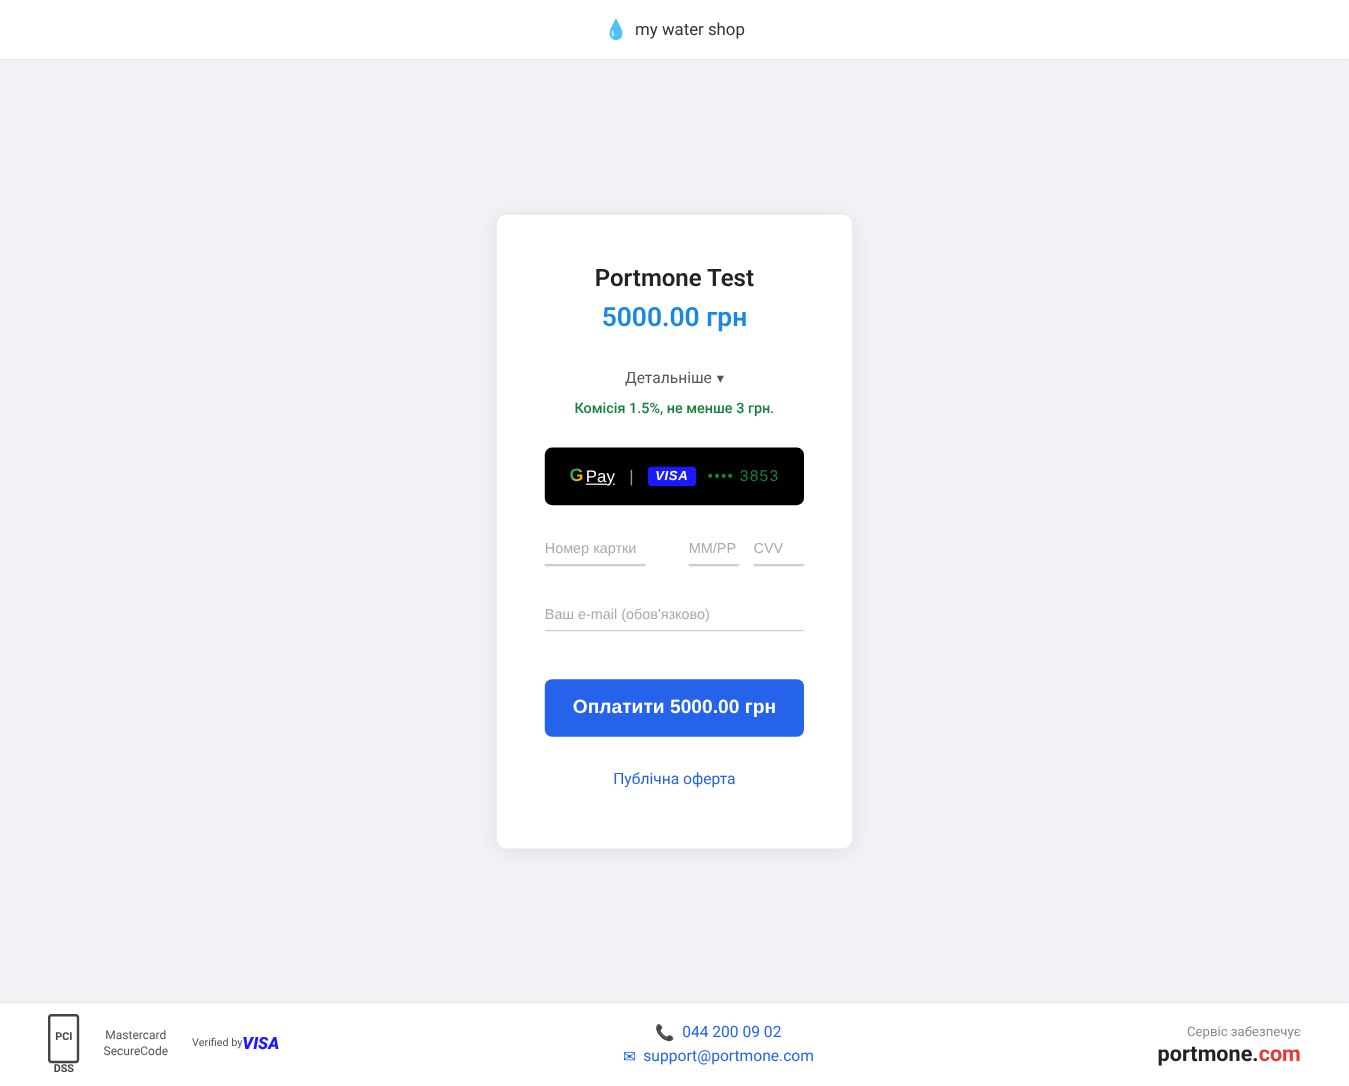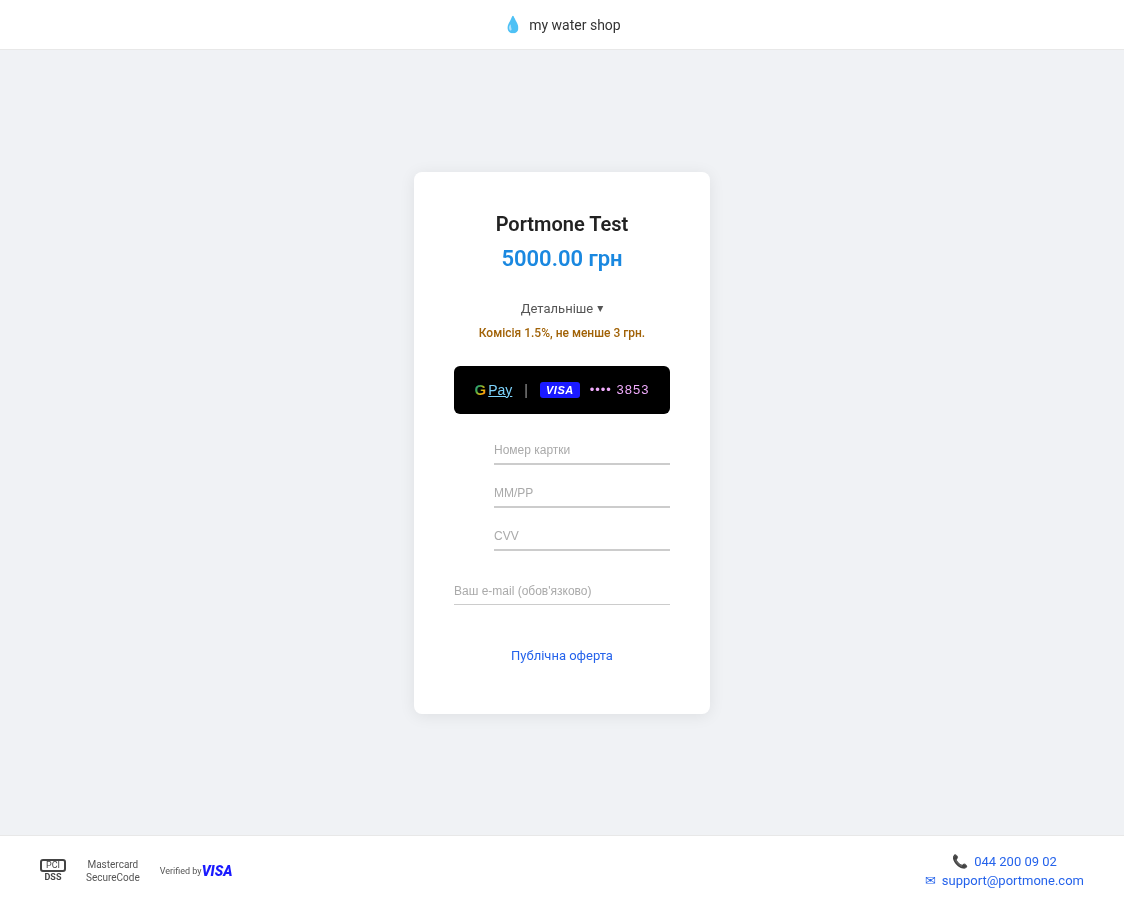--- a/index.html
+++ b/index.html
@@ -77,21 +77,21 @@
       margin-top: 30px;
     }
     .chevron-icon {
       font-size: 12px;
       color: #555;
     }
 
     .commission-text {
       text-align: center;
       font-size: 12px;
-      color: #a16207;
+      color: #15803d;
       font-weight: 500;
       margin-bottom: 26px;
     }
 
     
     .gpay-button {
       width: 100%;
       background: #000;
       border: none;
       border-radius: 6px;
@@ -113,37 +113,37 @@
     }
     .gpay-g {
       font-weight: 700;
       font-size: 15px;
       background: linear-gradient(to bottom right, #4285F4, #34A853, #FBBC05, #EA4335);
       -webkit-background-clip: text;
       -webkit-text-fill-color: transparent;
       background-clip: text;
     }
     .gpay-pay {
-      color: #7dd3fc;
+      color: #ffffff;
       font-size: 14px;
       font-weight: 500;
       text-decoration: underline;
     }
     .visa-badge {
       background: #1a1aff;
       color: #fff;
       font-size: 11px;
       font-weight: 900;
       font-style: italic;
       padding: 2px 6px;
       border-radius: 3px;
       letter-spacing: 0.5px;
     }
     .card-dots {
-      color: #f0abfc;
+      color: #15803d;
       font-size: 13px;
       letter-spacing: 1px;
     }
     .divider-line {
       height: 1px;
       background: #ccc;
       margin: 0 0 4px 0;
     }
     .field-input {
       width: 100%;
@@ -155,24 +155,23 @@
       padding: 4px 0 6px;
       background: transparent;
     }
     .field-input::placeholder {
       color: #aaa;
       font-size: 12px;
     }
 
     .card-number-row {
       display: flex;
-      align-items: flex-end;
+      align-items: flex-start;
       gap: 12px;
       margin-bottom: 24px;
-      flex-direction: column;
     }
     .card-number-field {
       flex: 2;
     }
     .expiry-field {
       flex: 1;
       margin-left: 24px;
     }
     .cvv-field {
       flex: 1;
@@ -222,23 +221,23 @@
       gap: 20px;
     }
     .pci-dss {
       display: flex;
       align-items: center;
       gap: 4px;
     }
     .pci-box {
       border: 2px solid #444;
       border-radius: 3px;
-      padding: 0 4px;
+      padding: 14px 4px;
       font-size: 9px;
-      font-weight: 400;
+      font-weight: 700;
       color: #444;
       line-height: 1;
     }
     .pci-text {
       font-size: 9px;
       font-weight: 700;
       color: #444;
       line-height: 1.2;
     }
     .mastercard-text {
@@ -363,20 +362,23 @@
         <div class="divider-line"></div>
       </div>
     </div>
 
     
     <div class="email-row">
       <input class="field-input" type="email" style="width: 100%; border-bottom: 1px solid rgb(204, 204, 204);" placeholder="Ваш e-mail (обов'язково)">
     </div>
 
     
+    <button class="pay-button">
+      <span>Оплатити 5000.00 грн</span>
+    </button>
 
     
     <div class="public-offer">
       <a href="#">Публічна оферта</a>
     </div>
 
   </div>
 </div>
 
 <div class="footer">
@@ -406,13 +408,21 @@
     <a class="footer-phone" href="#">
       <span>📞</span>
       <span>044 200 09 02</span>
     </a>
     <a class="footer-email" href="#">
       <span>✉</span>
       <span>support@portmone.com</span>
     </a>
   </div>
 
+  <div class="footer-right">
+    <span class="service-text">Сервіс забезпечує</span>
+    <div class="portmone-brand">
+      <span class="portmone-dark">portmone</span>
+      <span class="portmone-dot">.</span>
+      <span class="portmone-com">com</span>
+    </div>
+  </div>
 </div>
 
 </body></html>

